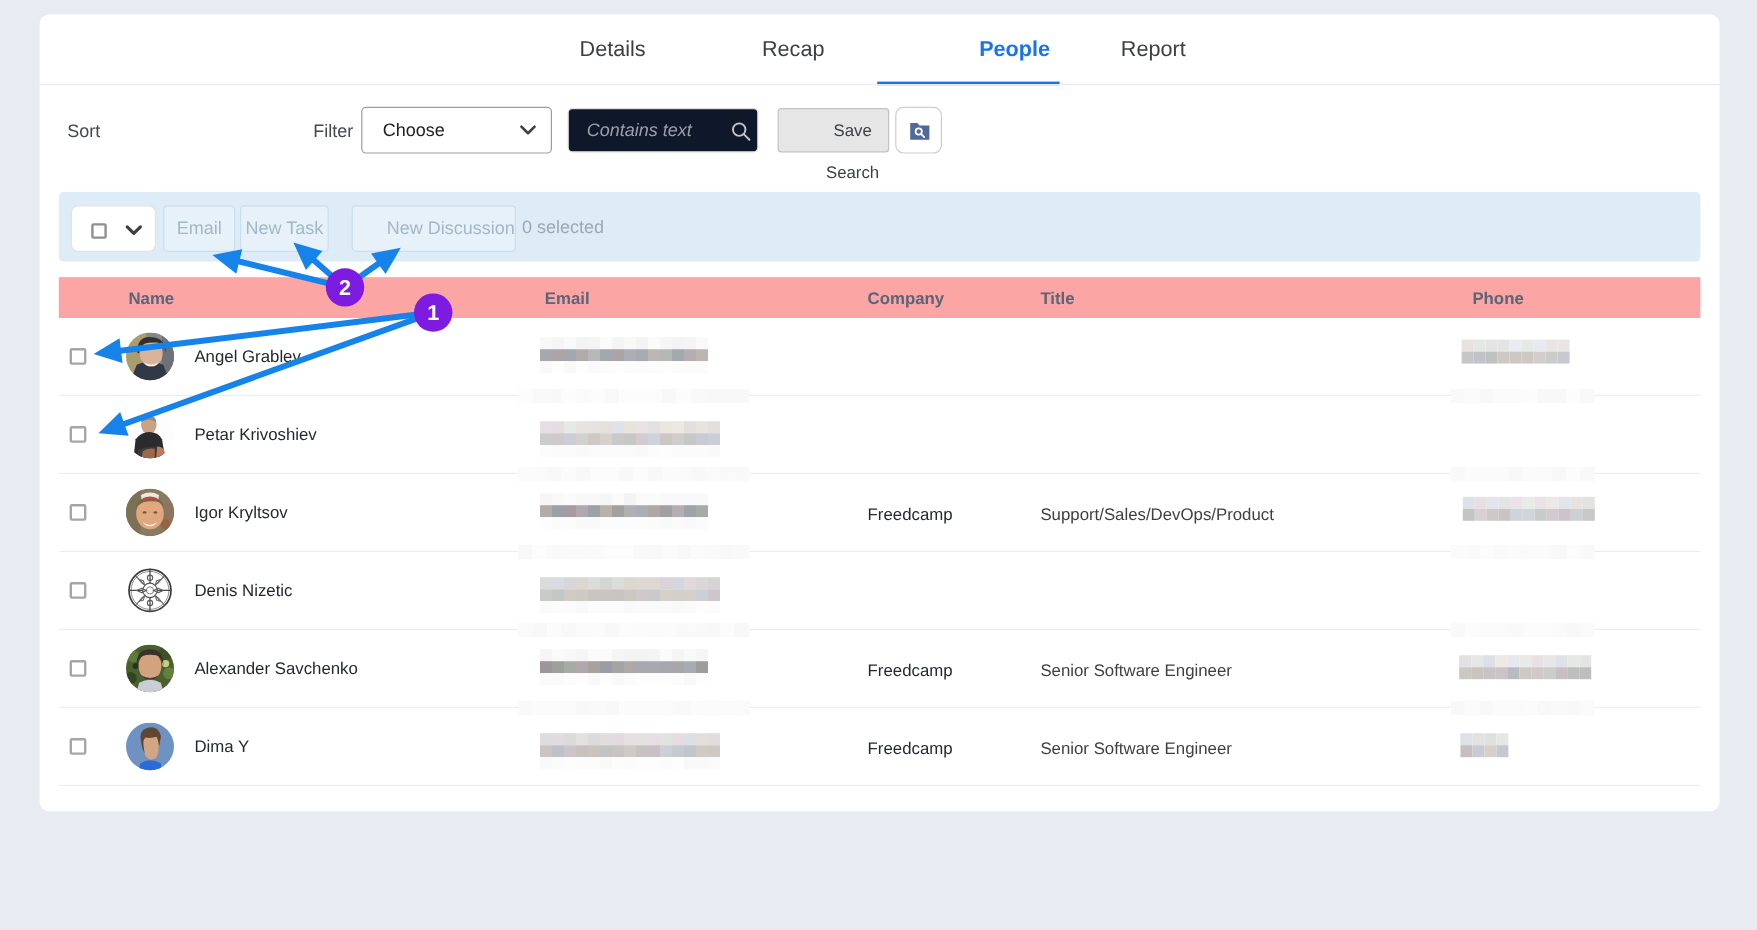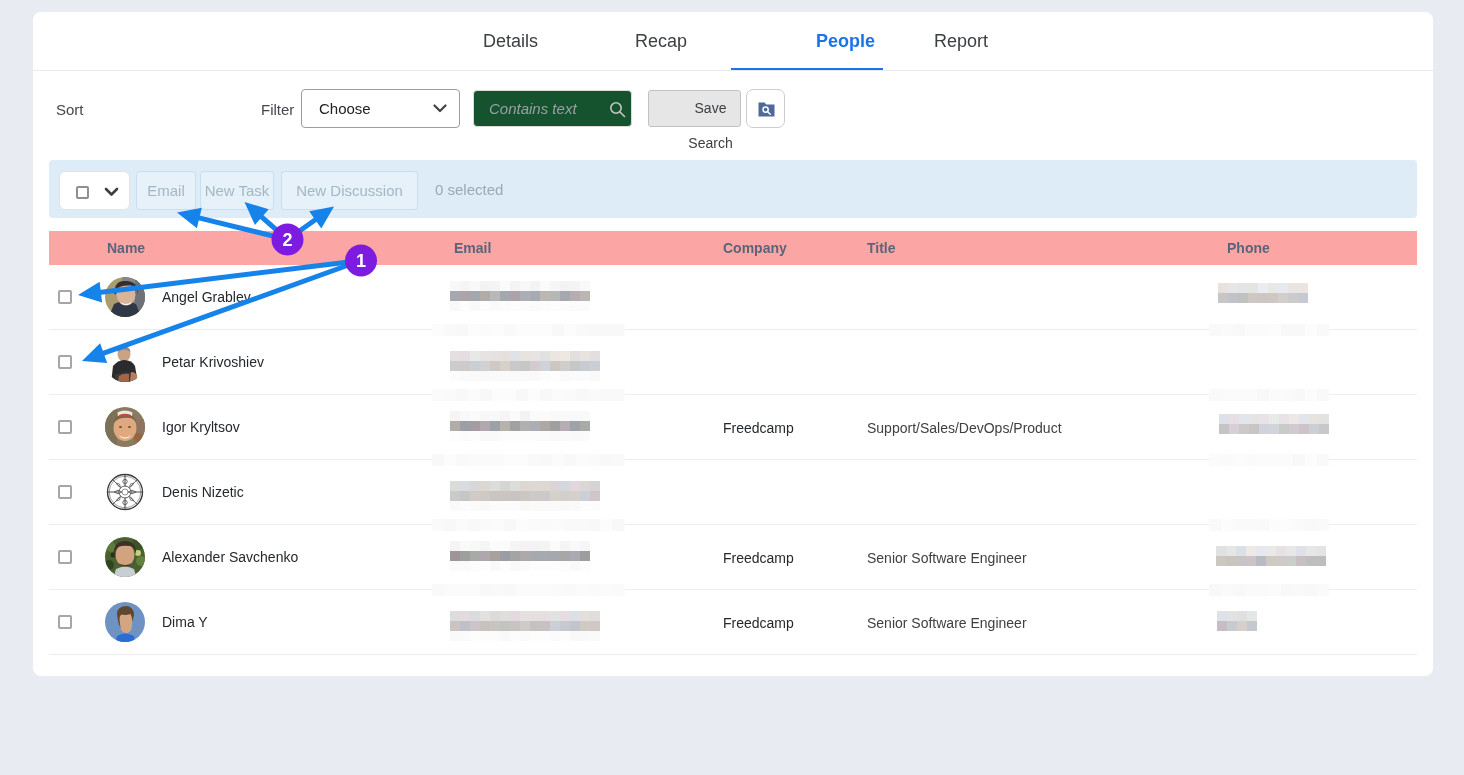--- a/index.html
+++ b/index.html
@@ -8,21 +8,21 @@
   .abs { position:absolute; }
   
   .tab { position:absolute; top:20px; font-size:18px; line-height:18px; color:#3c4043; }
   .tab.active { color:#1a73e8; font-weight:bold; }
   #tabline { position:absolute; left:698px; top:56px; width:152px; height:3px; background:#1a73e8; }
   #hdrborder { position:absolute; left:0; top:58px; width:1400px; height:1px; background:#e9eaec; }
   
   .lbl { position:absolute; font-size:15px; color:#43484d; }
   .sel { position:absolute; top:77px; height:39px; background:#fff; border:1px solid #9d9d9d; border-radius:4px; font-size:15px; color:#202124; }
   .sel .txt { position:absolute; top:10px; }
-  .inp { position:absolute; left:440px; top:78px; width:159px; height:37px; border:1px solid #dcdcdc; border-radius:4px; background:#14532d; }
+  .inp { position:absolute; left:440px; top:78px; width:159px; height:37px; border:1px solid #dcdcdc; border-radius:4px; background:#0f172a; }
   .inp .ph { position:absolute; left:15px; top:9px; font-style:italic; font-size:15px; color:#9aa0a6; }
   #savebtn { position:absolute; left:615px; top:78px; width:93px; height:37px; background:#e6e6e6; border:1px solid #c2c2c2; border-radius:3px; font-size:14px; color:#3c4043; text-align:center; line-height:35px;padding-left:32px; }
   #folderbtn { position:absolute; left:713px; top:77px; width:39px; height:39px; background:#fff; border:1px solid #cdcdcd; border-radius:7px; }
   
   #bluebar { position:absolute; left:16px; top:148px; width:1368px; height:58px; background:#ddecf7; border-radius:4px; }
   #selbtn { position:absolute; left:10px; top:11px; width:71px; height:39px; background:#fff; border:1px solid #e3e3e3; border-radius:6px; }
   #selbtn .cb { position:absolute; left:16px; top:14px; width:13px; height:13px; border:2px solid #8f8f8f; border-radius:2px; }
   .ghost { position:absolute; top:11px; height:39px; background:rgba(255,255,255,0.28); border:1px solid rgba(190,215,232,0.7); border-radius:4px; font-size:15px; font-weight:500; color:#a3b8c6; text-align:center; line-height:37px; }
   #zerosel { position:absolute; left:386px; top:21px; font-size:15px; color:#9aa9b6; }
   
@@ -71,21 +71,21 @@
 
   <div id="bluebar">
     <div id="selbtn">
       <div class="cb"></div>
       <svg class="abs" style="left:44px;top:15px;" width="15" height="10" viewBox="0 0 15 10">
           <path d="M2 2 L7.5 7.5 L13 2" fill="none" stroke="#3e3e3e" stroke-width="2.6" stroke-linecap="round" stroke-linejoin="round"></path>
         </svg>
     </div>
     <div class="ghost" style="left:87px; width:60px;">Email</div>
     <div class="ghost" style="left:151px; width:74px;">New Task</div>
-    <div class="ghost" style="left:232px; width:137px;">New Discussion</div>
+    <div class="ghost" style="left:244px; width:137px;text-align:right;">New Discussion</div>
     <span id="zerosel">0 selected</span>
   </div>
 
   <div id="thead">
     <span class="th" style="left:58px;">Name</span>
     <span class="th" style="left:405px;">Email</span>
     <span class="th" style="left:674px;">Company</span>
     <span class="th" style="left:818px;">Title</span>
     <span class="th" style="left:1178px;">Phone</span>
   </div>

